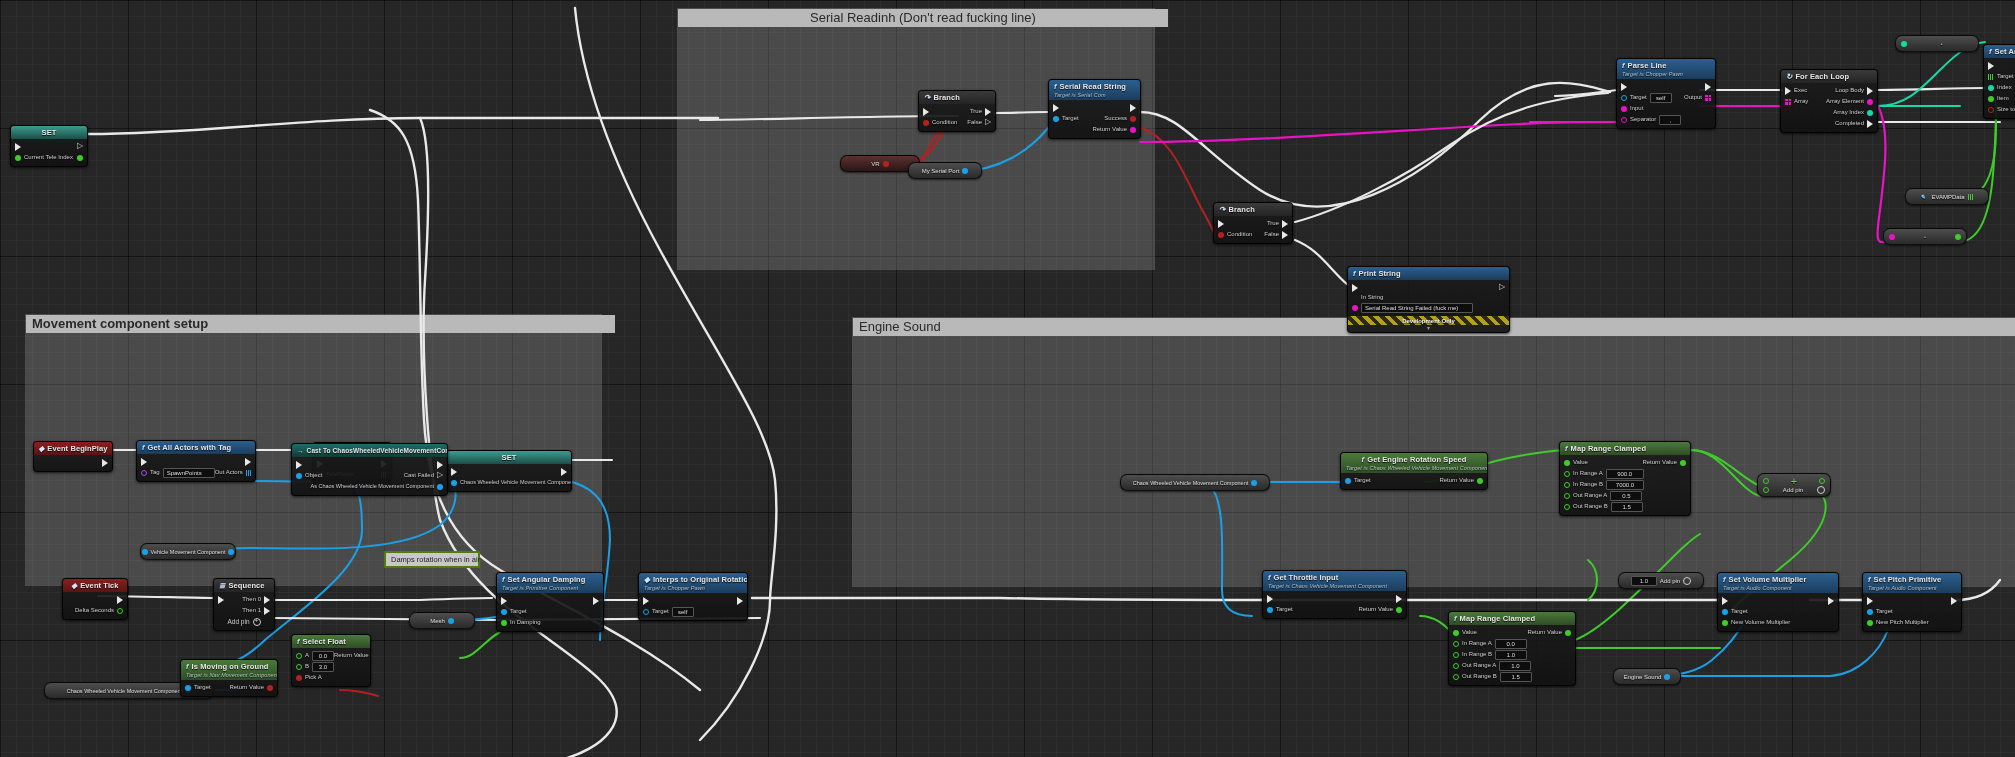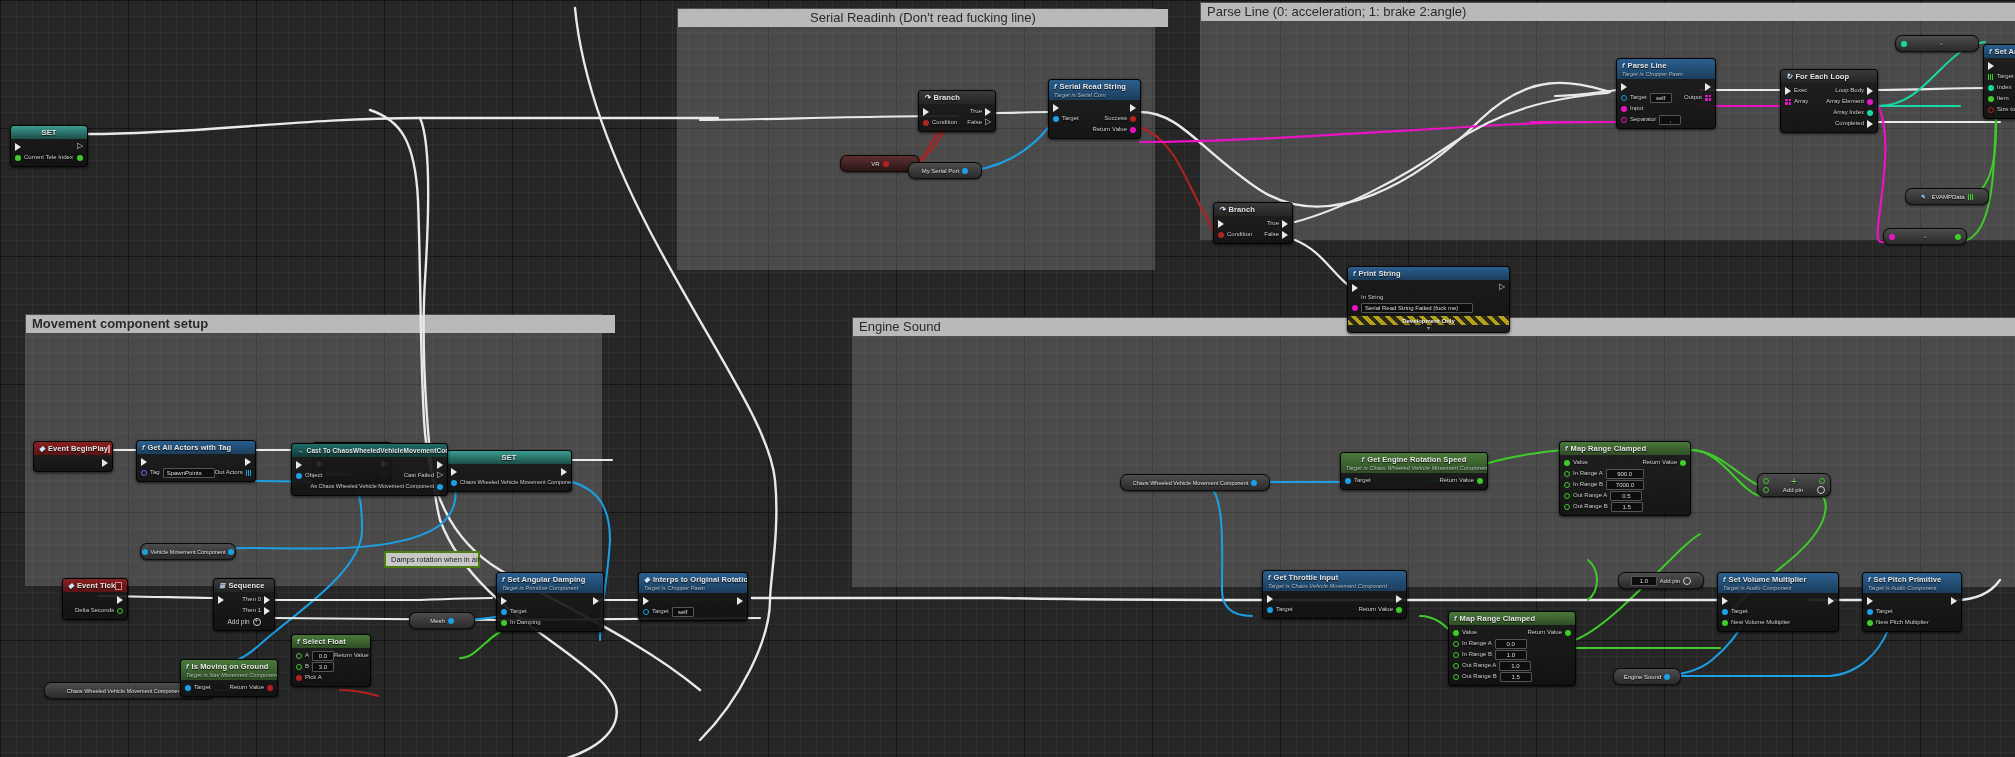--- a/index.html
+++ b/index.html
@@ -40,21 +40,21 @@
         box-shadow:0 1px 3px rgba(0,0,0,.7);
         color:#d8d8d8;font-size:7px;overflow:hidden;}
   .node .hdr{height:13px;line-height:13px;padding:0 5px;font-size:7.5px;color:#e8e8e8;
              font-weight:bold;letter-spacing:.1px;white-space:nowrap;overflow:hidden;
              text-shadow:0 1px 1px rgba(0,0,0,.9);}
   .node .hdr.two{height:20px;}
   .node .sub{display:block;font-size:5.5px;font-style:italic;font-weight:normal;
              color:#c9d6e0;line-height:7px;margin-top:-1px;opacity:.85;}
   .hdr-blue{background:linear-gradient(to bottom,#2b5f8f,#1b3d5c);}
   .hdr-green{background:linear-gradient(to bottom,#4a7a3a,#2f4d25);}
-  .hdr-red{background:linear-gradient(to bottom,#8a2020,#5a1414);}
+  .hdr-red{background:linear-gradient(to bottom,#8a2020,#5a1414);flex-direction:column;}
   .hdr-dark{background:linear-gradient(to bottom,#3a3a3a,#242424);}
   .hdr-cast{background:linear-gradient(to bottom,#1f6d68,#123b38);}
   .hdr-set{background:linear-gradient(to bottom,#3a9c90,#1d4d48);}
 
   .body{position:relative;padding:2px 0 3px 0;}
   .row{position:relative;height:11px;line-height:11px;display:flex;align-items:center;
        justify-content:space-between;padding:0 4px;white-space:nowrap;}
   .lft{display:flex;align-items:center;gap:3px;}
   .rgt{display:flex;align-items:center;gap:3px;}
   .lbl{font-size:6px;color:#cfcfcf;text-shadow:0 1px 1px #000;}
@@ -115,24 +115,20 @@
 
 <div id="graph">
   <div class="grid-minor"></div>
   <div class="grid-major"></div>
 
   <div class="comment" style="left:677px;top:8px;width:478px;height:262px;text-align:center;">
     <div class="cbody"></div>
     <div class="ctitle" style="top:0;width:478px;">Serial Readinh (Don't read fucking line)</div>
   </div>
 
-  <div class="comment" style="left:1200px;top:2px;width:815px;height:238px;">
-    <div class="cbody"></div>
-    <div class="ctitle" style="top:0;width:815px;">Parse Line (0: acceleration;  1: brake   2:angle)</div>
-  </div>
 
   <div class="comment" style="left:25px;top:314px;width:577px;height:272px;">
     <div class="cbody"></div>
     <div class="ctitle" style="top:0;width:577px;font-weight:bold;">Movement component setup</div>
   </div>
 
   <div class="comment" style="left:852px;top:317px;width:1163px;height:270px;">
     <div class="cbody"></div>
     <div class="ctitle" style="top:0;width:1163px;">Engine Sound</div>
   </div>

